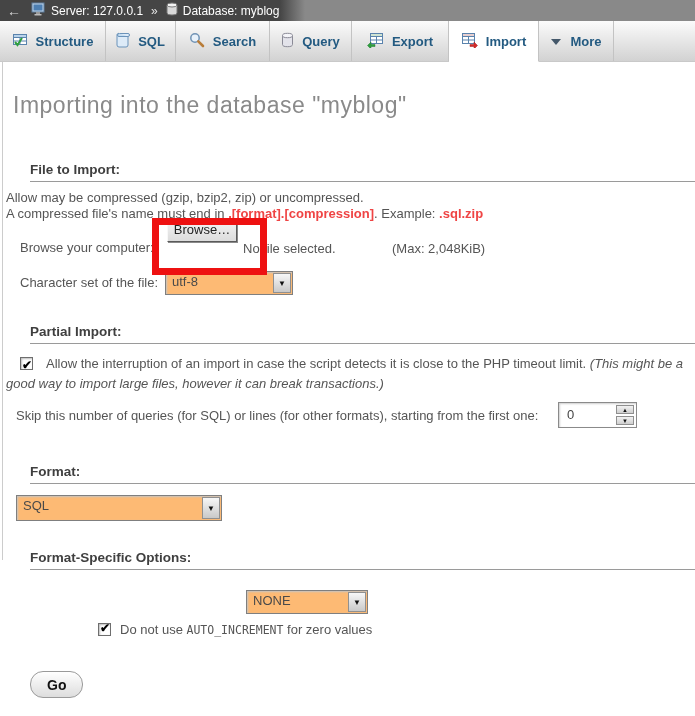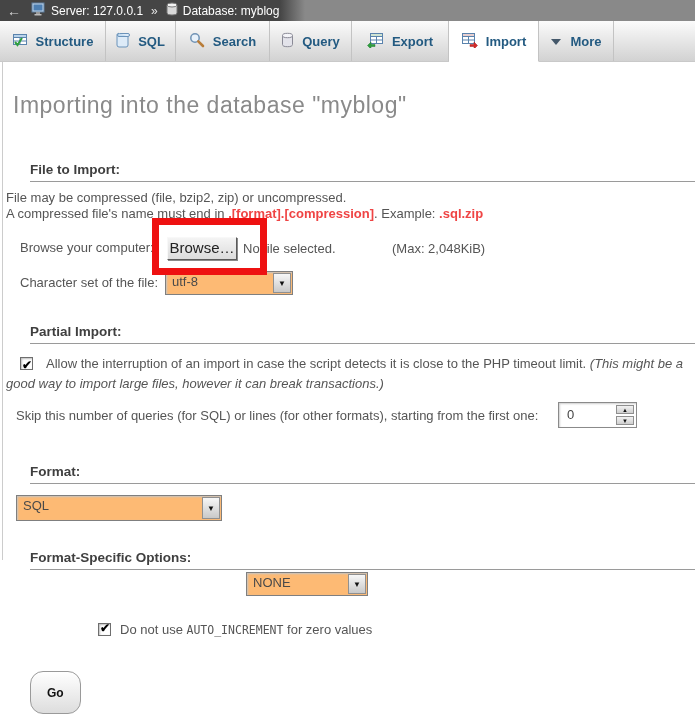--- a/index.html
+++ b/index.html
@@ -48,43 +48,43 @@
     padding-bottom:4px; border-bottom:1px solid #9a9a9a;margin-left:24px;
   }
   .txt { font-size:13px; color:#555; }
   .b { font-weight:bold; color:#ef4444; }
 
   .para1 { position:absolute; left:6px; top:190px; line-height:16px; }
 
   
   .lbl-browse { position:absolute; left:20px; top:240px; }
   .browse-btn {
-    position:absolute; left:167px; top:237px; width:70px; height:23px;
+    position:absolute; left:167px; top:219px; width:70px; height:23px;
     background:linear-gradient(#f4f4f4,#dcdcdc);
     border:1px solid; border-color:#f8f8f8 #5a5a5a #5a5a5a #f8f8f8;
     box-shadow:1px 1px 0 #8a8a8a;
-    font-size:15px; color:#222; text-align:center; line-height:20px; cursor:pointer;
+    font-size:13px; color:#222; text-align:center; line-height:20px; cursor:pointer;
   }
   .nofile { position:absolute; left:243px; top:241px; }
   .maxsize { position:absolute; left:392px; top:241px; }
 
   
   .winselect {
     position:absolute; display:flex; align-items:stretch; background:#fdba74;
     border:1px solid #7f7f7f; box-shadow:inset 1px 1px 2px #c4c4c4; cursor:pointer;
   }
   .winselect .val { flex:1; font-size:13px; color:#4a4a4a; padding:2px 0 0 6px; white-space:nowrap; overflow:hidden; }
   .winselect .btn {
     width:18px; margin:1px; background:linear-gradient(#f7f7f7,#c9c9c9);
     border:1px solid #909090; display:flex; align-items:center; justify-content:center;
   }
   .winselect .btn::after { content:"▼"; font-size:8px; color:#111; }
   .sel-charset { left:165px; top:271px; width:128px; height:24px; }
   .sel-format  { left:16px;  top:495px; width:206px; height:26px; }
-  .sel-compat  { left:246px; top:572px; width:122px; height:24px; }
+  .sel-compat  { left:246px; top:590px; width:122px; height:24px; }
   .lbl-charset { position:absolute; left:20px; top:275px; }
 
   
   .redrect {
     position:absolute; left:152px; top:218px; width:115px; height:57px;
     border:7px solid #ee1111; z-index:50; pointer-events:none;
   }
 
   
   .allowpara { position:absolute; left:6px; top:354px; width:678px; line-height:20px; }
@@ -111,24 +111,24 @@
     flex:1; background:linear-gradient(#f2f2f2,#cfcfcf); border:1px solid #8f8f8f;
     display:flex; align-items:center; justify-content:center; font-size:6px; color:#111; cursor:pointer;
   }
 
   
   .lbl-compat { position:absolute; left:97px; top:596px; }
   .zero-row { position:absolute; left:98px; top:622px; display:flex; align-items:center; gap:9px; }
   .codefont { font-family:"DejaVu Sans Mono", monospace; font-size:11.5px; color:#555; }
 
   .go-btn {
-    position:absolute; left:30px; top:671px; min-width:50px; height:43px;
+    position:absolute; left:30px; top:671px; min-width:50px; height:27px;
     border:1px solid #9a9a9a; border-radius:13px;
     background:linear-gradient(#ffffff,#dddddd);
-    font-size:12px; font-weight:bold; color:#111; padding:0 16px; cursor:pointer;
+    font-size:14px; font-weight:bold; color:#111; padding:0 16px; cursor:pointer;
     font-family:"Liberation Sans", sans-serif;
   }
 </style>
 </head>
 <body>
 
 <div id="app">
 
   <div class="topbar">
     <span class="backarrow">←</span>
@@ -236,21 +236,21 @@
     <div class="tabfill"></div>
   </div>
 
   <div class="leftline"></div>
 
   <div class="pagetitle">Importing into the database "myblog"</div>
 
   <div class="sechead" style="top:162px;">File to Import:</div>
 
   <div class="para1 txt">
-    <div>File may be compressed (file, bzip2, zip) or uncompressed.</div>
+    <div>Allow may be compressed (gzip, bzip2, zip) or uncompressed.</div>
     <div><span>A compressed file's name must end in </span><span class="b">.[format].[compression]</span><span>. Example: </span><span class="b">.sql.zip</span></div>
   </div>
 
   <div class="lbl-browse txt">Browse your computer:</div>
   <div class="browse-btn">Browse…</div>
   <div class="nofile txt">No file selected.</div>
   <div class="maxsize txt">(Max: 2,048KiB)</div>
 
   <div class="lbl-charset txt">Character set of the file:</div>
   <div class="winselect sel-charset">

